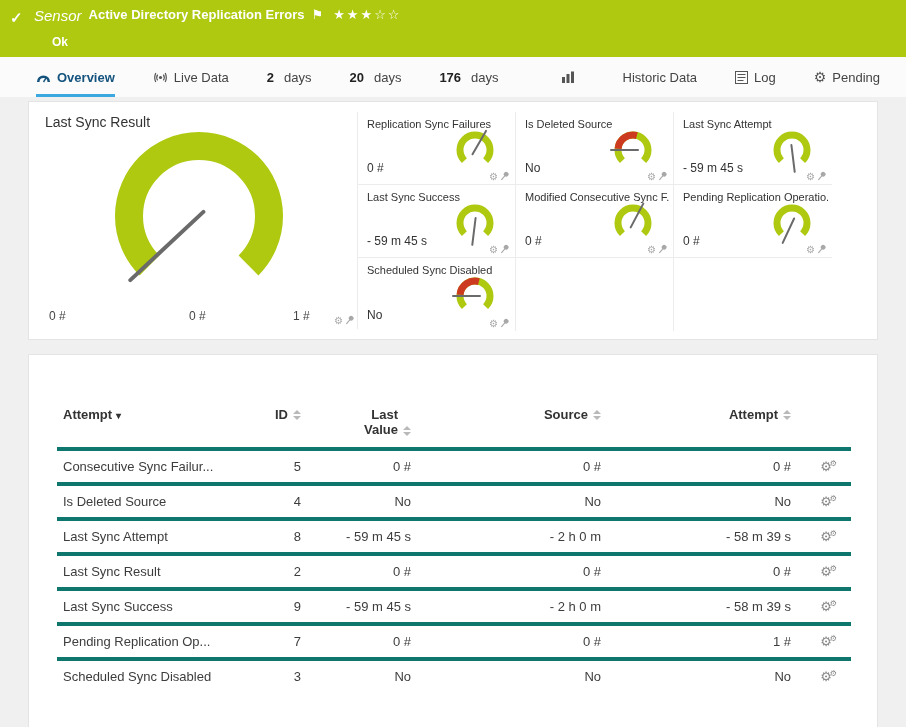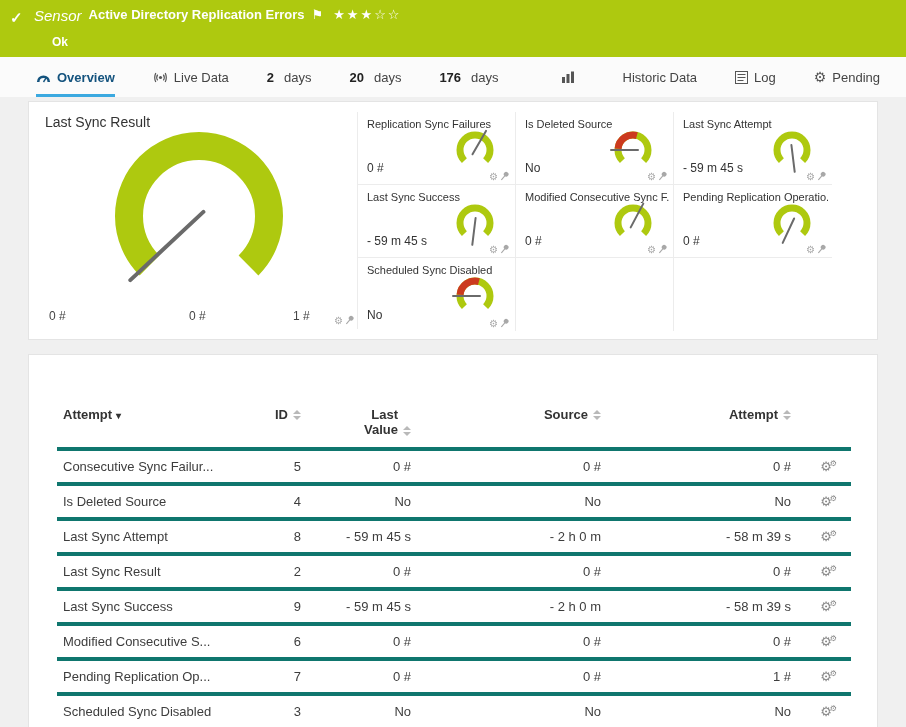--- a/index.html
+++ b/index.html
@@ -416,28 +416,20 @@
         </tr>
         <tr>
           <td class="chname">Last Sync Success</td>
           <td class="num">9</td>
           <td class="num">- 59 m 45 s</td>
           <td class="num">- 2 h 0 m</td>
           <td class="num">- 58 m 39 s</td>
           <td class="gearcol"><span class="gear2"><b>⚙</b><i>⚙</i></span></td>
         </tr>
         <tr>
-          <td class="chname">Modified Consecutive S...</td>
-          <td class="num">6</td>
-          <td class="num">0 #</td>
-          <td class="num">0 #</td>
-          <td class="num">0 #</td>
-          <td class="gearcol"><span class="gear2"><b>⚙</b><i>⚙</i></span></td>
-        </tr>
-        <tr>
           <td class="chname">Pending Replication Op...</td>
           <td class="num">7</td>
           <td class="num">0 #</td>
           <td class="num">0 #</td>
           <td class="num">1 #</td>
           <td class="gearcol"><span class="gear2"><b>⚙</b><i>⚙</i></span></td>
         </tr>
         <tr>
           <td class="chname">Scheduled Sync Disabled</td>
           <td class="num">3</td>

